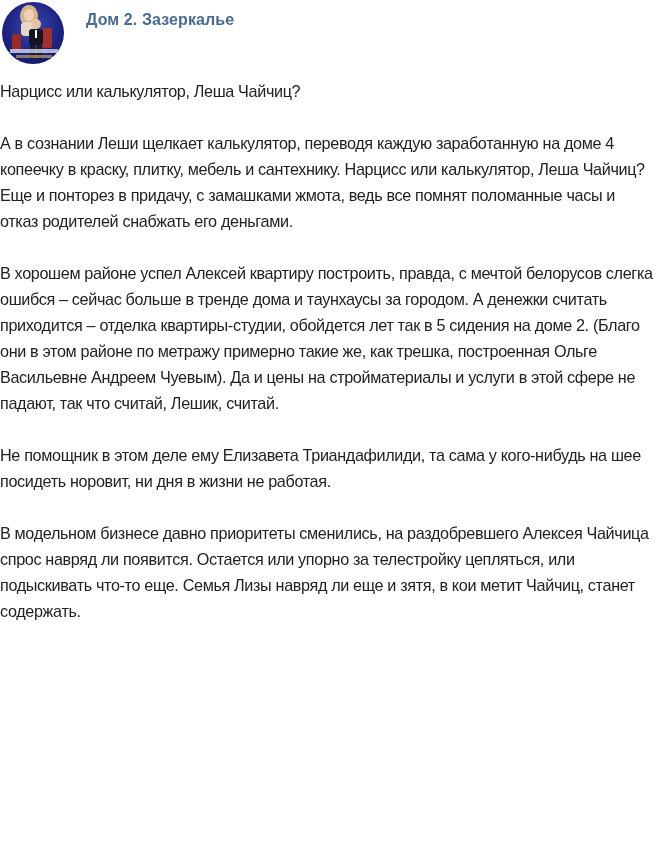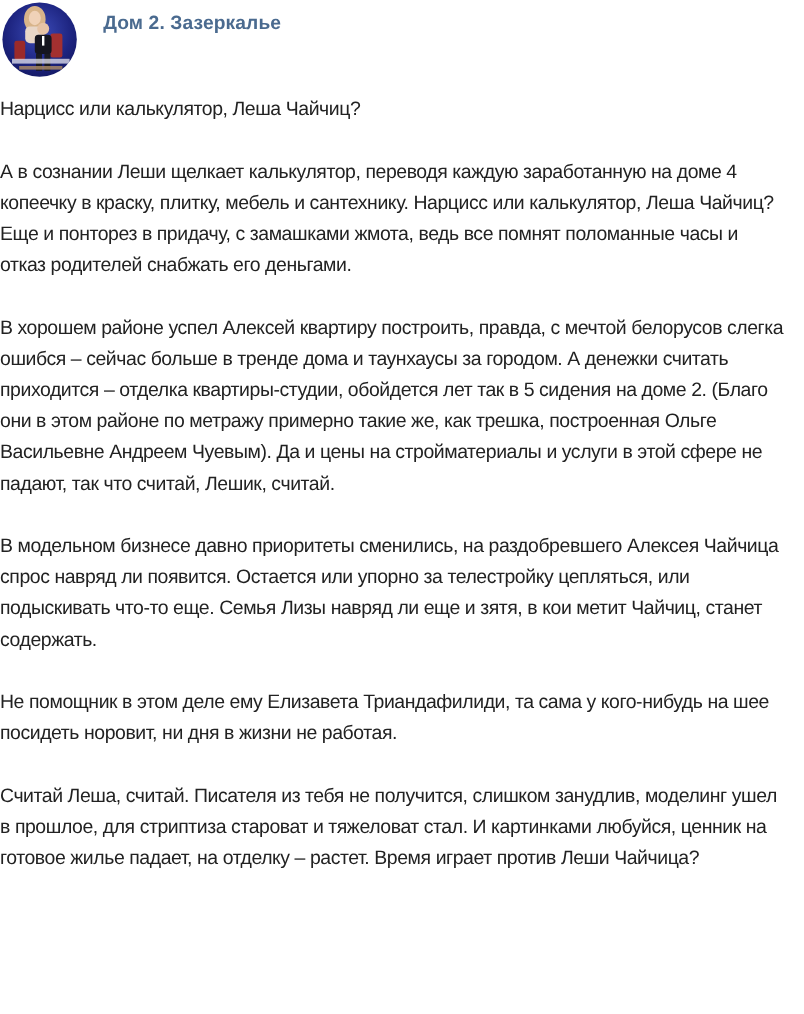--- a/index.html
+++ b/index.html
@@ -83,16 +83,15 @@
       <rect x="14" y="53" width="36" height="3" fill="#b08e6a" opacity="0.8"></rect>
     </svg>
   </div>
   <div class="group-name">Дом 2. Зазеркалье</div>
 </div>
 
 <div class="post">
   <p>Нарцисс или калькулятор, Леша Чайчиц?</p>
   <p>А в сознании Леши щелкает калькулятор, переводя каждую заработанную на доме 4 копеечку в краску, плитку, мебель и сантехнику. Нарцисс или калькулятор, Леша Чайчиц? Еще и понторез в придачу, с замашками жмота, ведь все помнят поломанные часы и отказ родителей снабжать его деньгами.</p>
   <p>В хорошем районе успел Алексей квартиру построить, правда, с мечтой белорусов слегка ошибся – сейчас больше в тренде дома и таунхаусы за городом. А денежки считать приходится – отделка квартиры-студии, обойдется лет так в 5 сидения на доме 2. (Благо они в этом районе по метражу примерно такие же, как трешка, построенная Ольге Васильевне Андреем Чуевым). Да и цены на стройматериалы и услуги в этой сфере не падают, так что считай, Лешик, считай.</p>
+  <p>Не помощник в этом деле ему Елизавета Триандафилиди, та сама у кого-нибудь на шее посидеть норовит, ни дня в жизни не работая.</p>
   <p>В модельном бизнесе давно приоритеты сменились, на раздобревшего Алексея Чайчица спрос навряд ли появится. Остается или упорно за телестройку цепляться, или подыскивать что-то еще. Семья Лизы навряд ли еще и зятя, в кои метит Чайчиц, станет содержать.</p>
-  <p>Не помощник в этом деле ему Елизавета Триандафилиди, та сама у кого-нибудь на шее посидеть норовит, ни дня в жизни не работая.</p>
-  <p>Считай Леша, считай. Писателя из тебя не получится, слишком занудлив, моделинг ушел в прошлое, для стриптиза староват и тяжеловат стал. И картинками любуйся, ценник на готовое жилье падает, на отделку – растет. Время играет против Леши Чайчица?</p>
 </div>
 
 </body></html>

